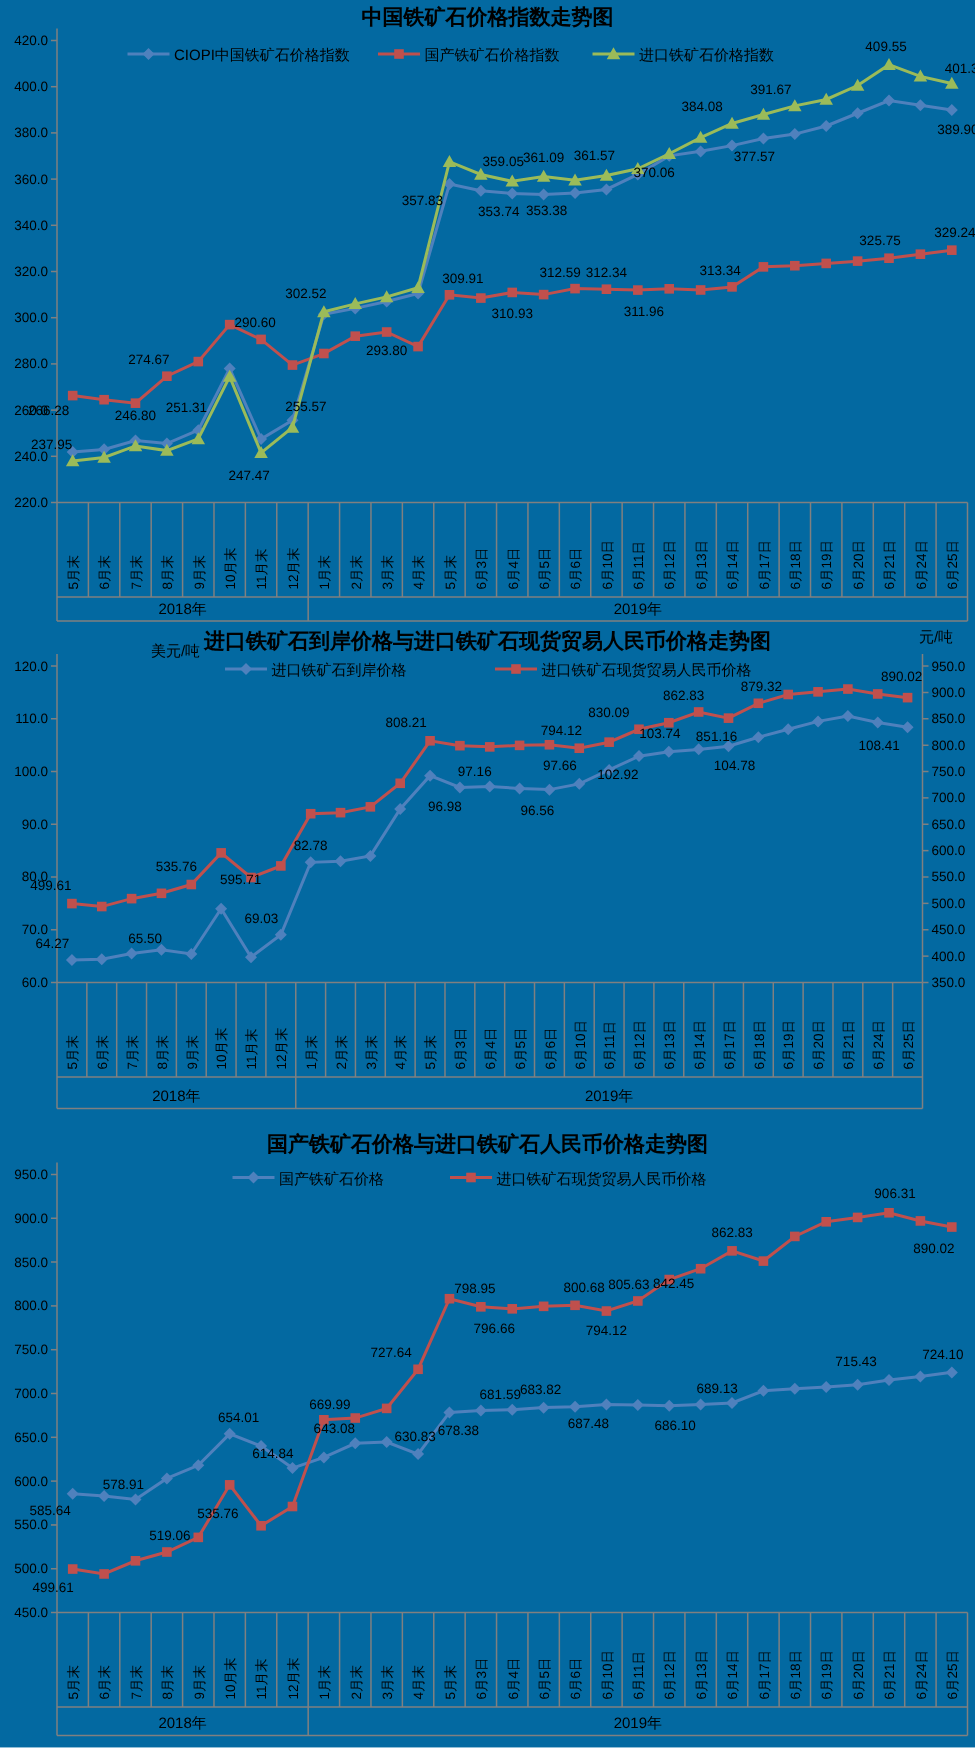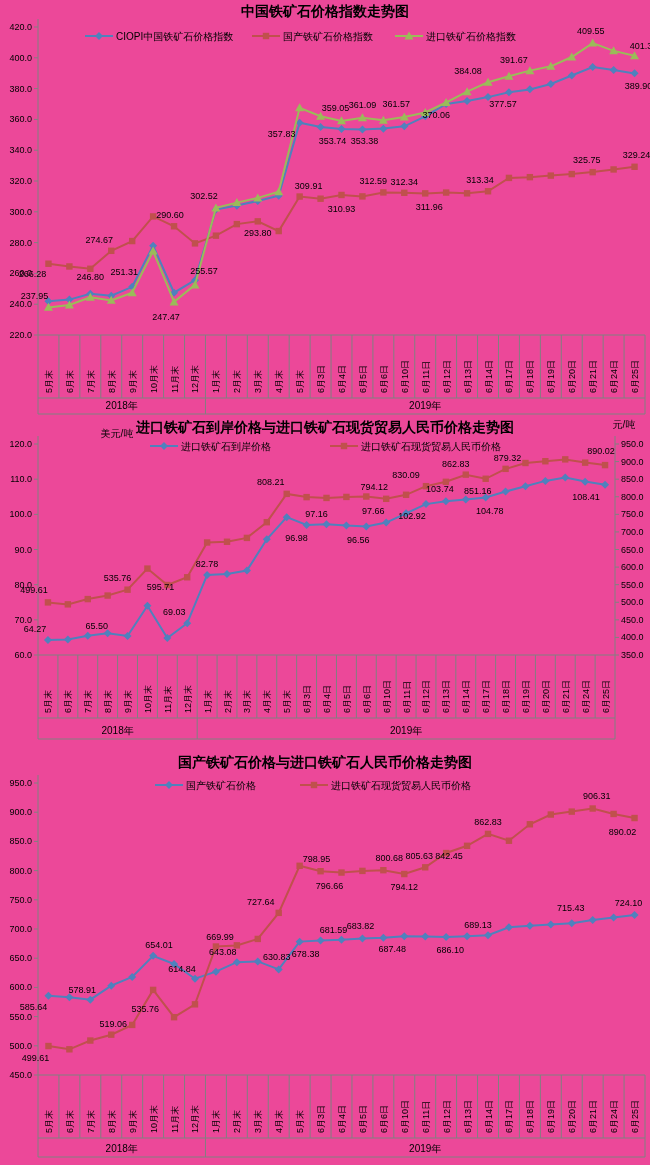--- a/index.html
+++ b/index.html
@@ -1,16 +1,16 @@
 <!DOCTYPE html>
 <html><head>
 <meta charset="utf-8">
 <style>
   html,body{margin:0;padding:0;background:#fff;}
-  #page{width:650px;height:1165px;background:#ec4899;font-family:"Liberation Sans",sans-serif;position:relative;}
+  #page{width:650px;height:1165px;background:#0369a1;font-family:"Liberation Sans",sans-serif;position:relative;}
   svg{display:block;}
   text{font-family:"Liberation Sans",sans-serif;fill:#000;}
   .chart-title{font-size:14px;font-weight:bold;}
   .legend-label{font-size:10px;}
   .unit-label{font-size:10px;}
 </style>
 </head>
 <body>
 <div id="page">
 

